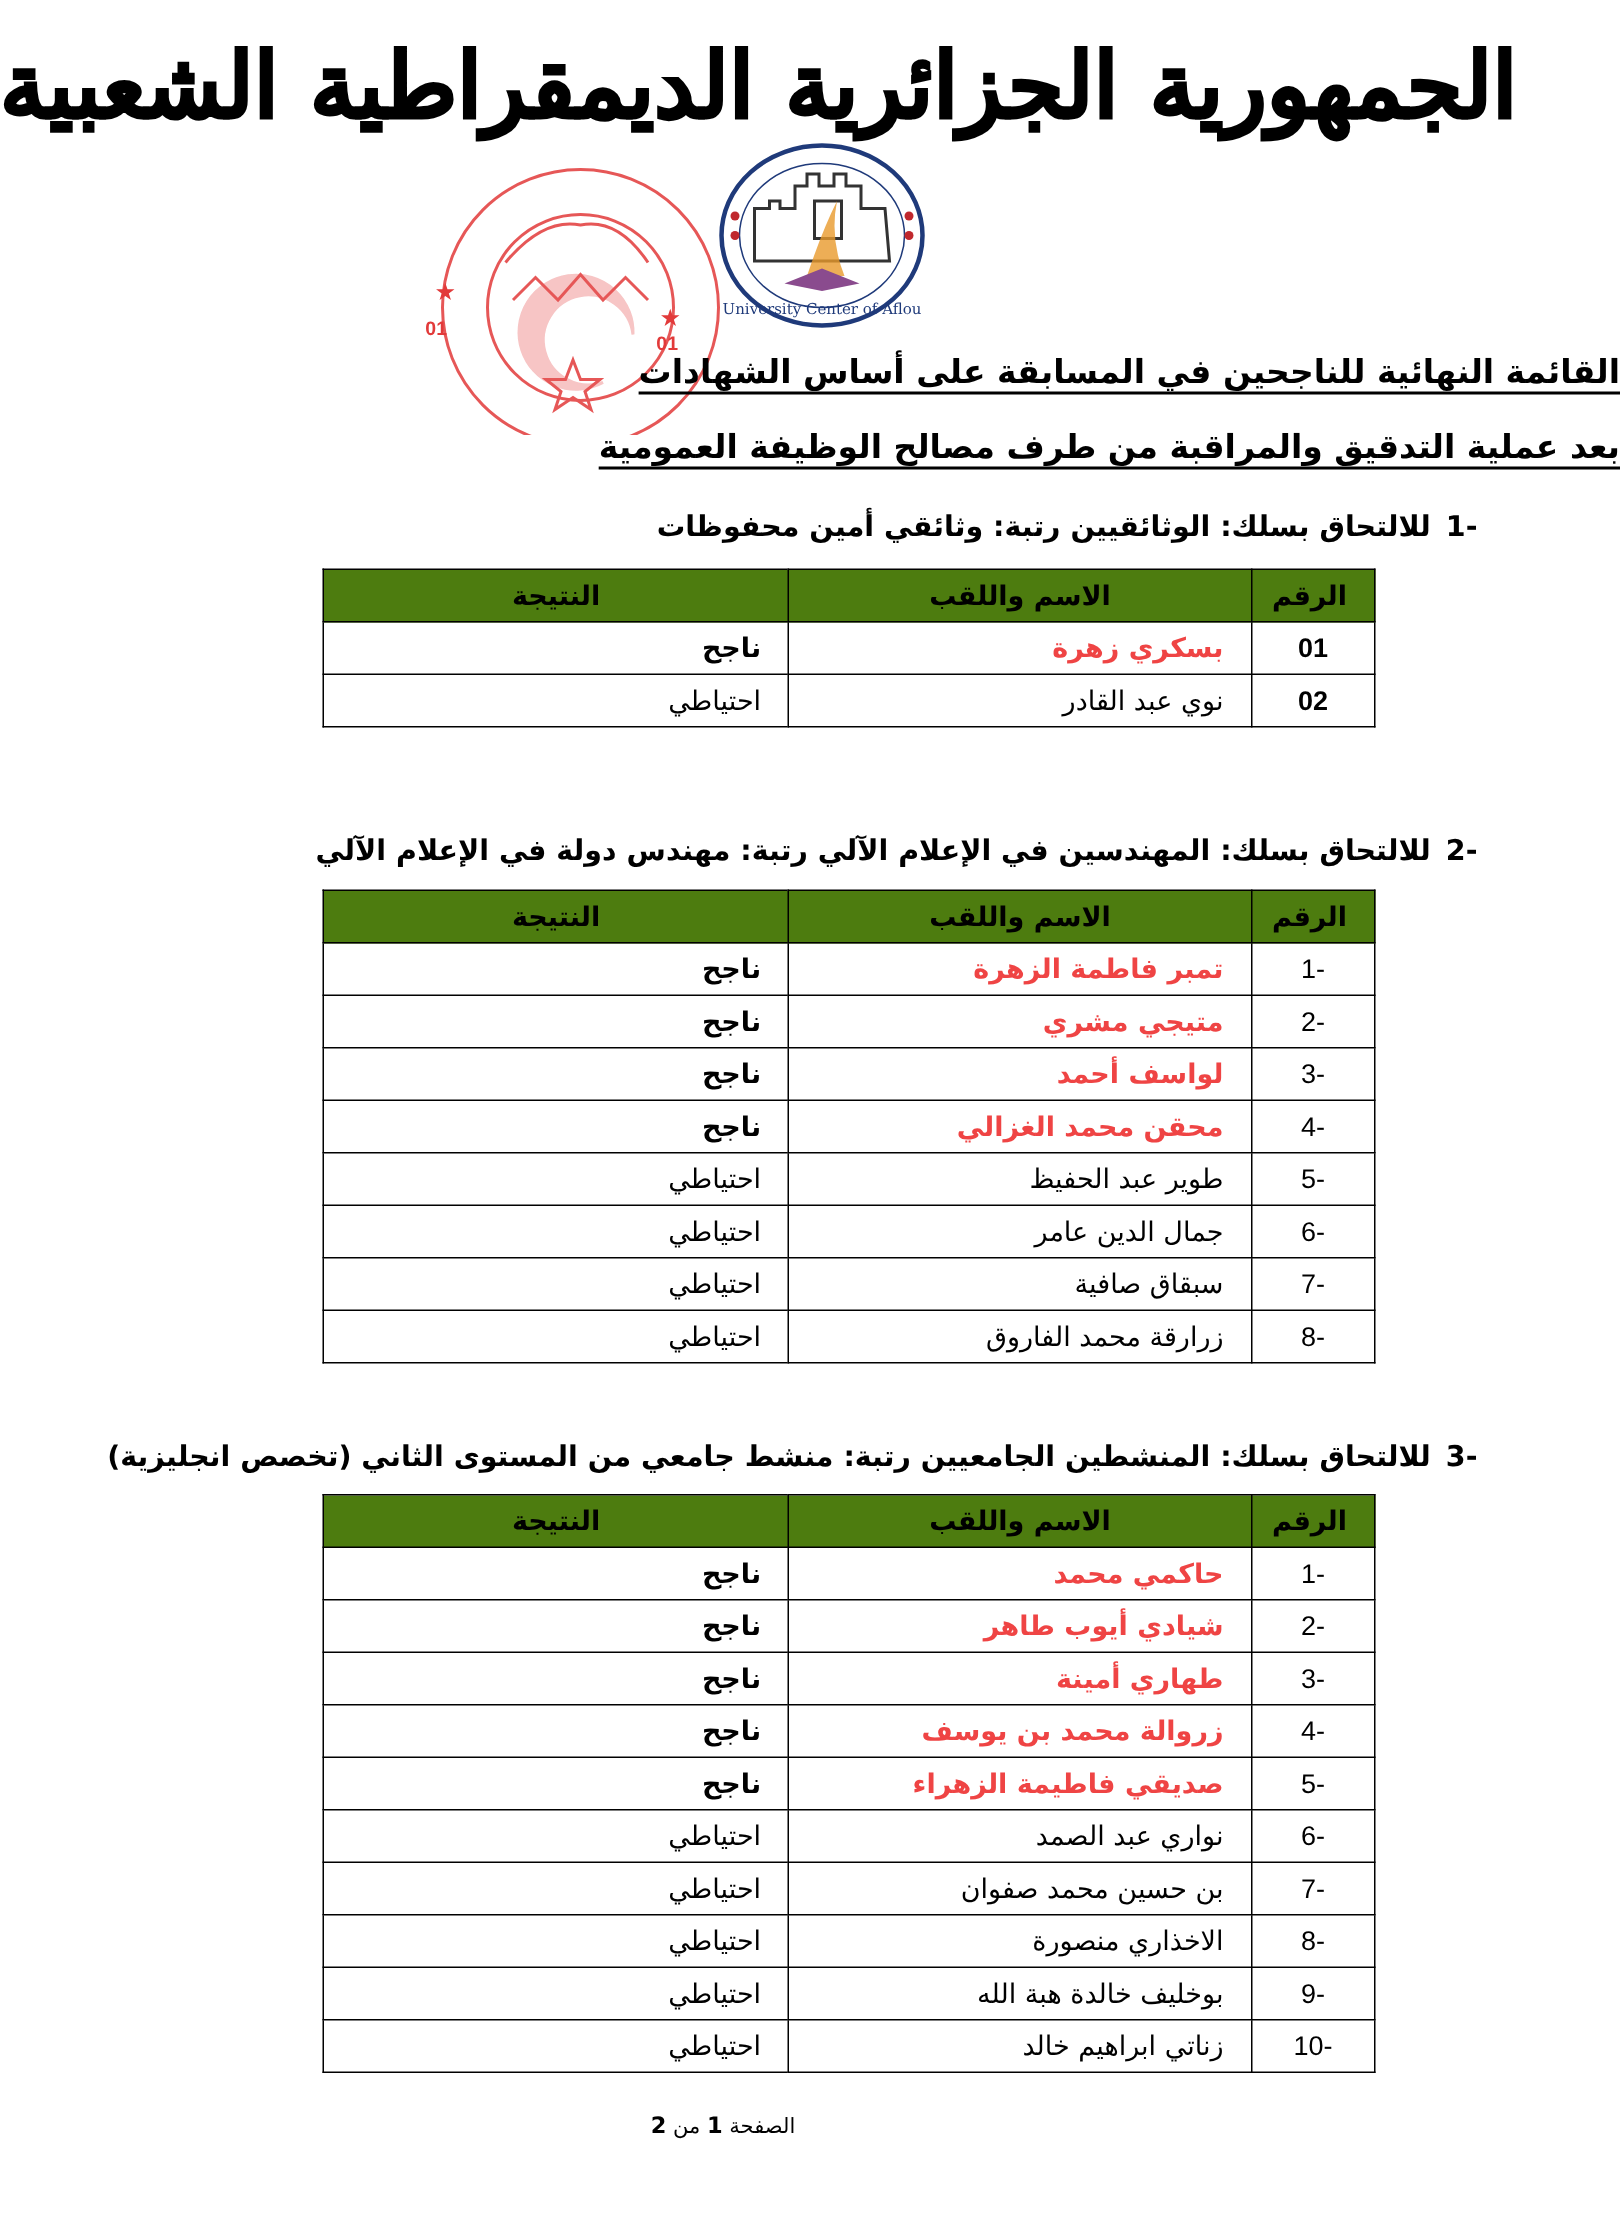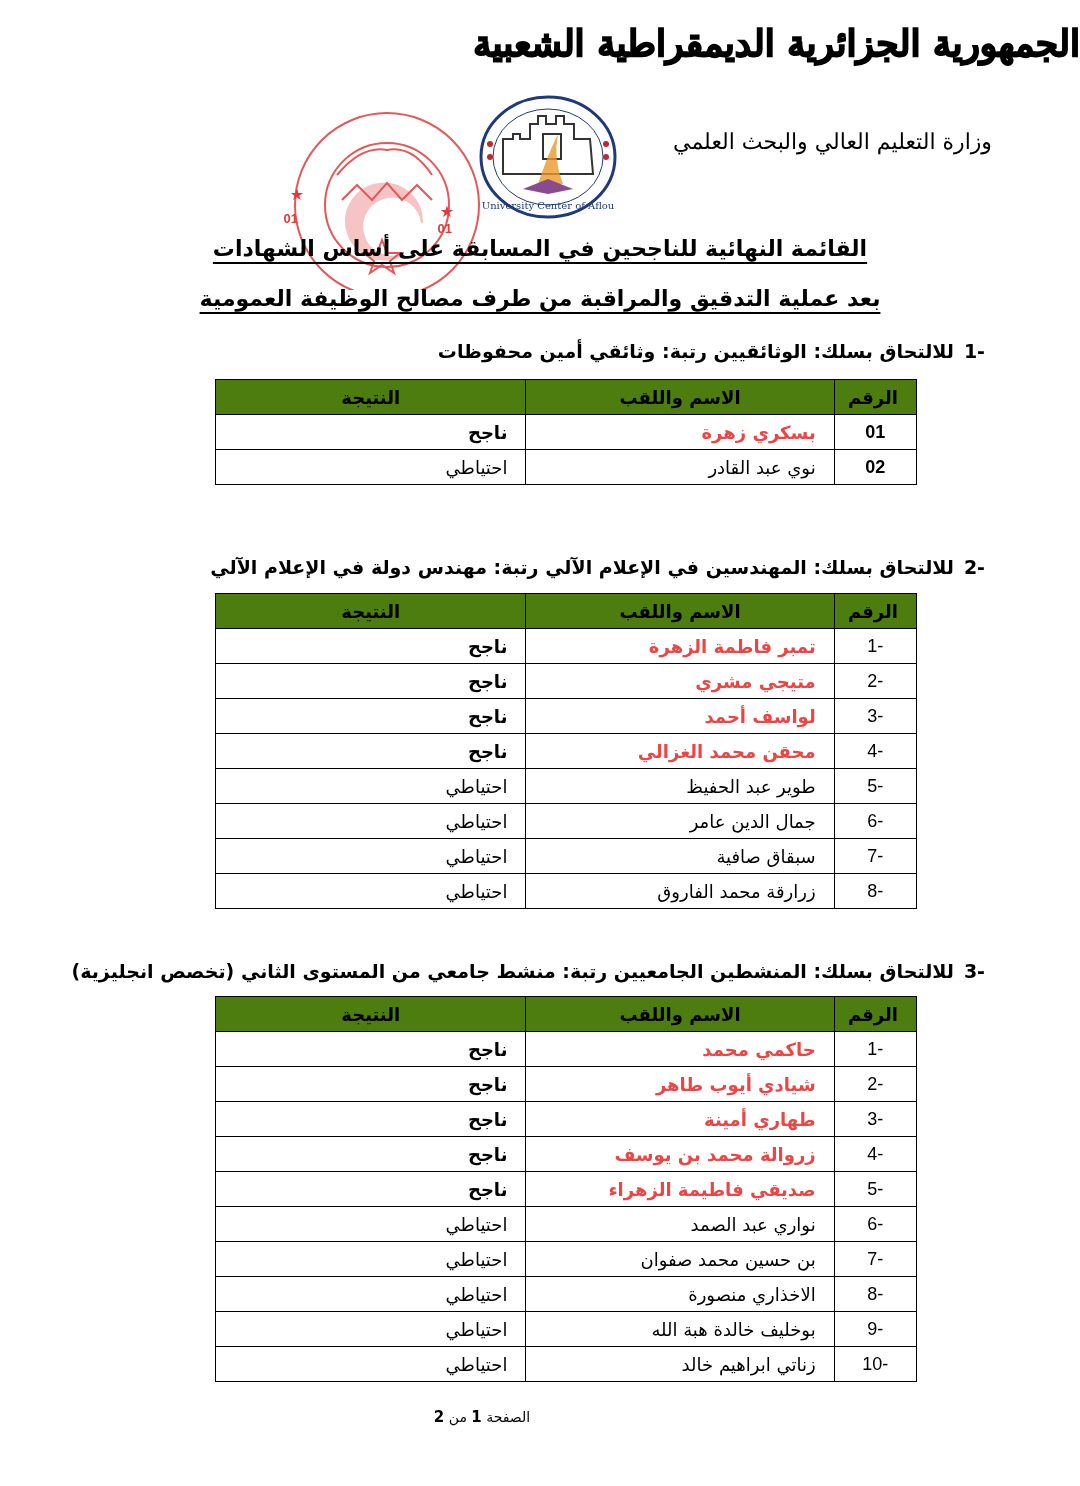--- a/index.html
+++ b/index.html
@@ -1,36 +1,36 @@
 <!DOCTYPE html>
 <html lang="ar" dir="rtl"><head>
 <meta charset="utf-8">
 <style>
   html, body { margin: 0; padding: 0; background: #ffffff; }
   body {
     width: 1080px; height: 1486px; position: relative; overflow: hidden;
     font-family: "DejaVu Sans", sans-serif; color: #000;
   }
   .republic {
-    position: absolute; top: 22px; left: 0; width: 1080px; text-align: right;
-    font-family: "DejaVu Serif", serif; font-weight: 900; font-size: 36px;
+    position: absolute; top: 22px; left: 0; width: 1080px; text-align: left;
+    font-family: "DejaVu Serif", serif; font-weight: 900; font-size: 60px;
     letter-spacing: 0; color: #000; -webkit-text-stroke: 1.5px #000;
   }
   .ministry {
     position: absolute; top: 122px; right: 88px; text-align: right;
     font-family: "DejaVu Serif", serif; font-size: 22px; line-height: 40px;
   }
   .stamp {
     position: absolute; left: 282px; top: 105px; width: 205px; height: 185px;
   }
   .logo {
     position: absolute; left: 478px; top: 94px; width: 140px; height: 126px;
   }
   .title {
-    position: absolute; left: 0; width: 1080px; text-align: center;
+    position: absolute; left: 0; width: 1080px; text-align: right;
     font-family: "DejaVu Sans", sans-serif; font-weight: bold; font-size: 22px;
     text-decoration: underline; text-underline-offset: 6px; text-decoration-thickness: 2px;
   }
   .t1 { top: 236px; padding-left: 0; }
   .t2 { top: 286px; }
   .section-head {
     position: absolute; right: 95px; font-weight: bold; font-size: 19px; white-space: nowrap;
   }
   .section-head .num { margin-left: 10px; }
   table.res {
@@ -90,21 +90,20 @@
   <path d="M60 90 Q70 60 80 40 Q75 65 85 90 Z" fill="#e89a2c" opacity="0.8"></path>
   <path d="M45 95 L70 85 L95 95 L70 100 Z" fill="#8a4b8e"></path>
   <text x="70" y="115" text-anchor="middle" fill="#1f3a7a" font-size="10" font-family="DejaVu Serif, serif">University Center of Aflou</text>
   <circle cx="12" cy="50" r="3" fill="#c0282d"></circle>
   <circle cx="12" cy="63" r="3" fill="#c0282d"></circle>
   <circle cx="128" cy="50" r="3" fill="#c0282d"></circle>
   <circle cx="128" cy="63" r="3" fill="#c0282d"></circle>
 </svg>
 
 <div class="ministry">
-  <div>وزارة التعليم العالي والبحث العلمي</div>
 </div>
 
 <div class="title t1">القائمة النهائية للناجحين في المسابقة على أساس الشهادات</div>
 <div class="title t2">بعد عملية التدقيق والمراقبة من طرف مصالح الوظيفة العمومية</div>
 
 <div class="section-head" style="top:340px">
   <span class="num">-1</span><span>للالتحاق بسلك: الوثائقيين رتبة: وثائقي أمين محفوظات</span>
 </div>
 <table class="res" style="top:379px">
   <colgroup>

